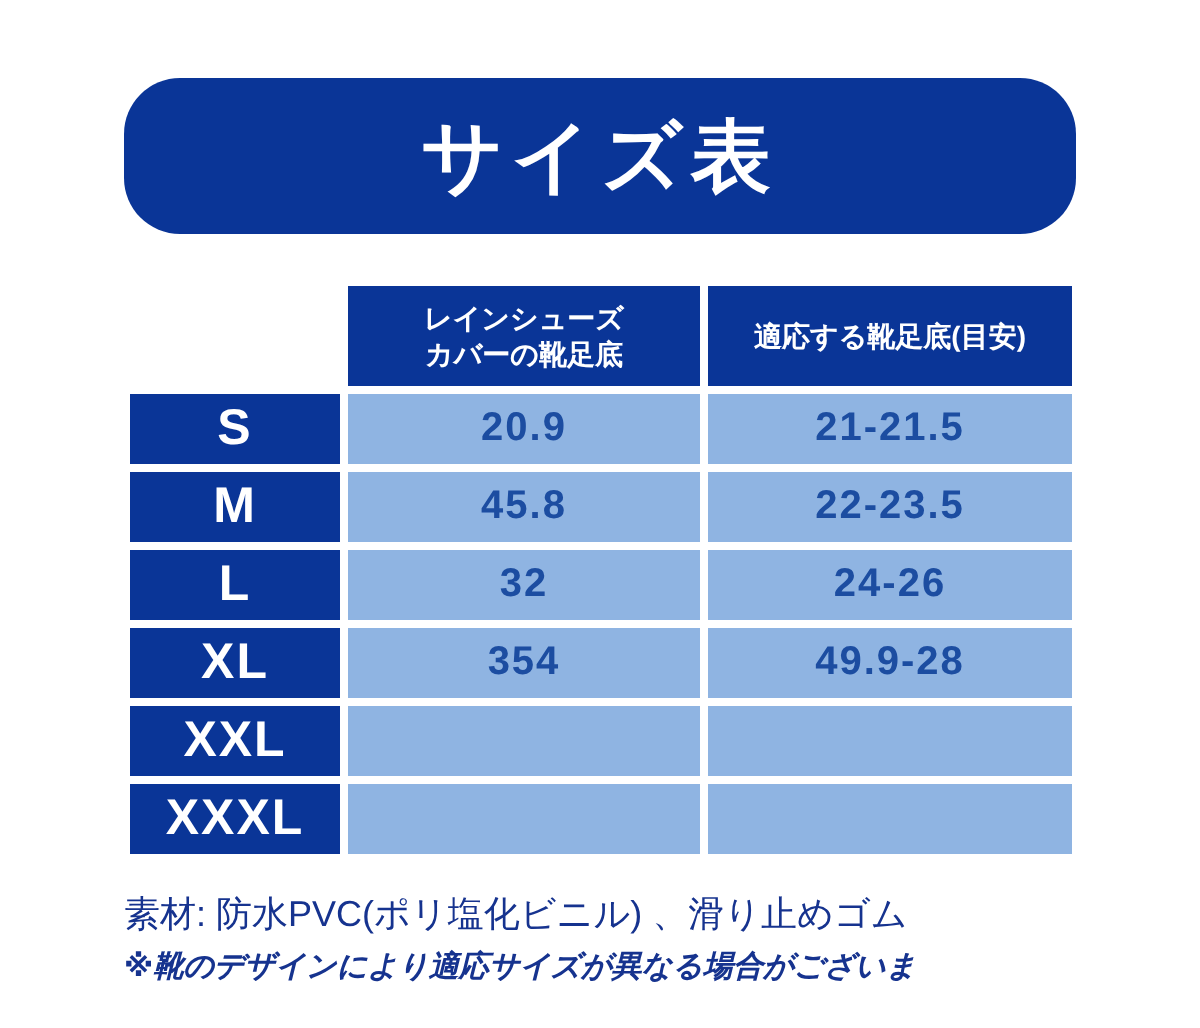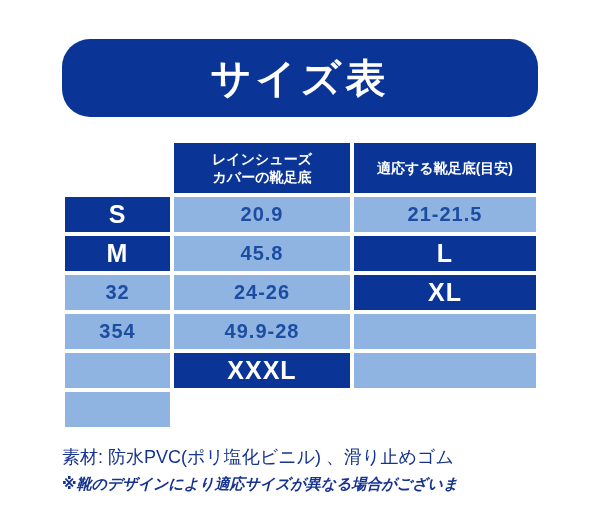--- a/index.html
+++ b/index.html
@@ -74,29 +74,31 @@
     <div class="col-header">
       <span>適応する靴足底(目安)</span>
     </div>
 
     <div class="row-label">S</div>
     <div class="data-cell">20.9</div>
     <div class="data-cell">21-21.5</div>
 
     <div class="row-label">M</div>
     <div class="data-cell">45.8</div>
+    <div class="data-cell">22-23.5</div>
 
     <div class="row-label">L</div>
     <div class="data-cell">32</div>
     <div class="data-cell">24-26</div>
 
     <div class="row-label">XL</div>
     <div class="data-cell">354</div>
     <div class="data-cell">49.9-28</div>
 
+    <div class="row-label">XXL</div>
     <div class="data-cell"></div>
     <div class="data-cell"></div>
 
     <div class="row-label">XXXL</div>
     <div class="data-cell"></div>
     <div class="data-cell"></div>
   </div>
 
   <div class="footer">
     <div class="materials">素材: 防水PVC(ポリ塩化ビニル) 、滑り止めゴム</div>

